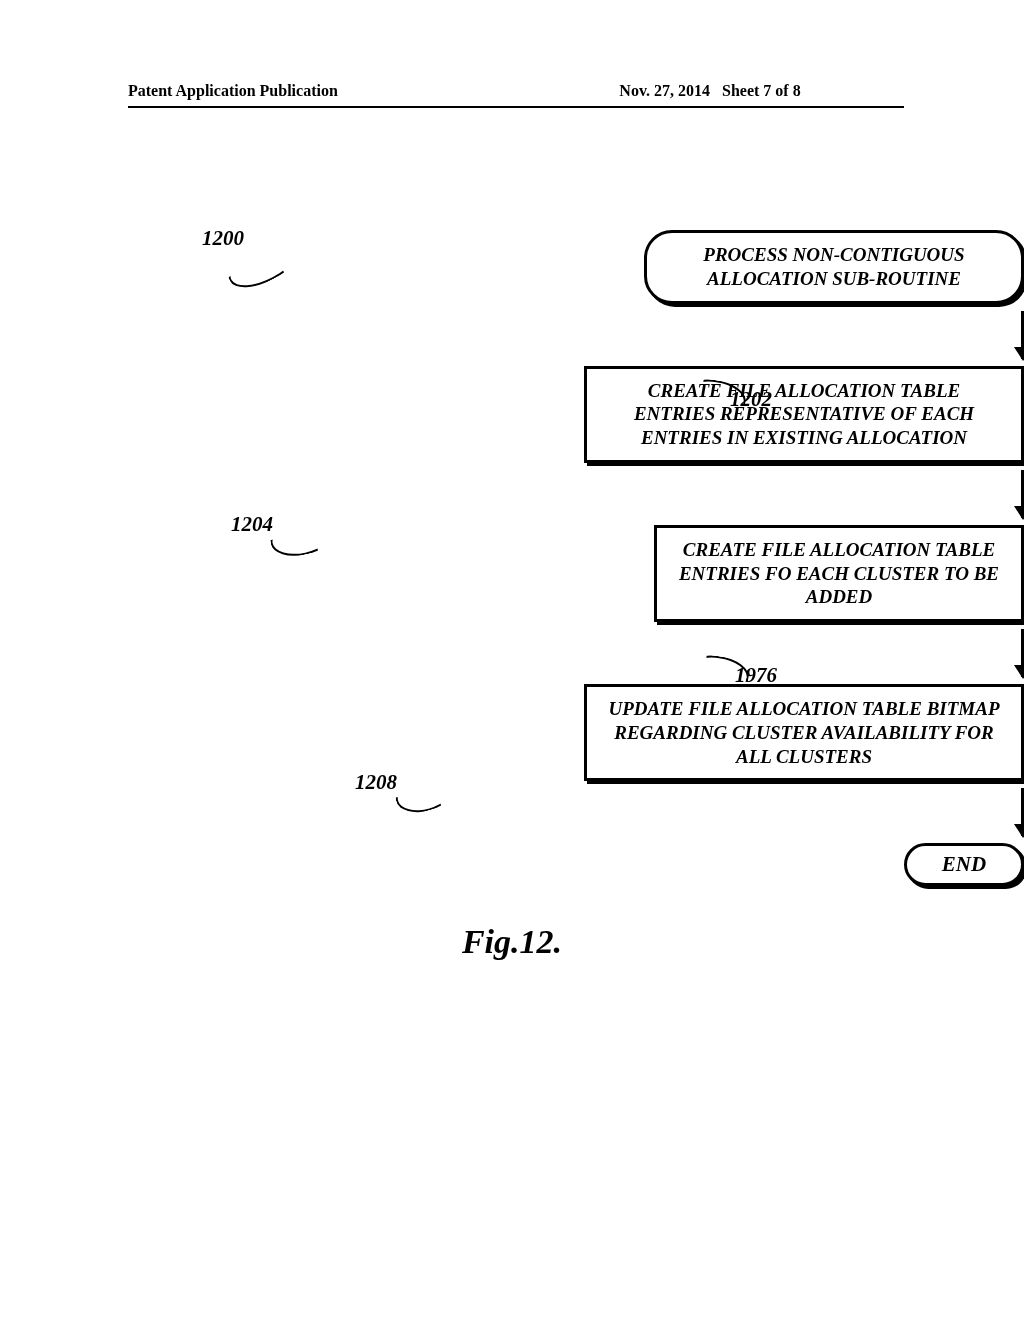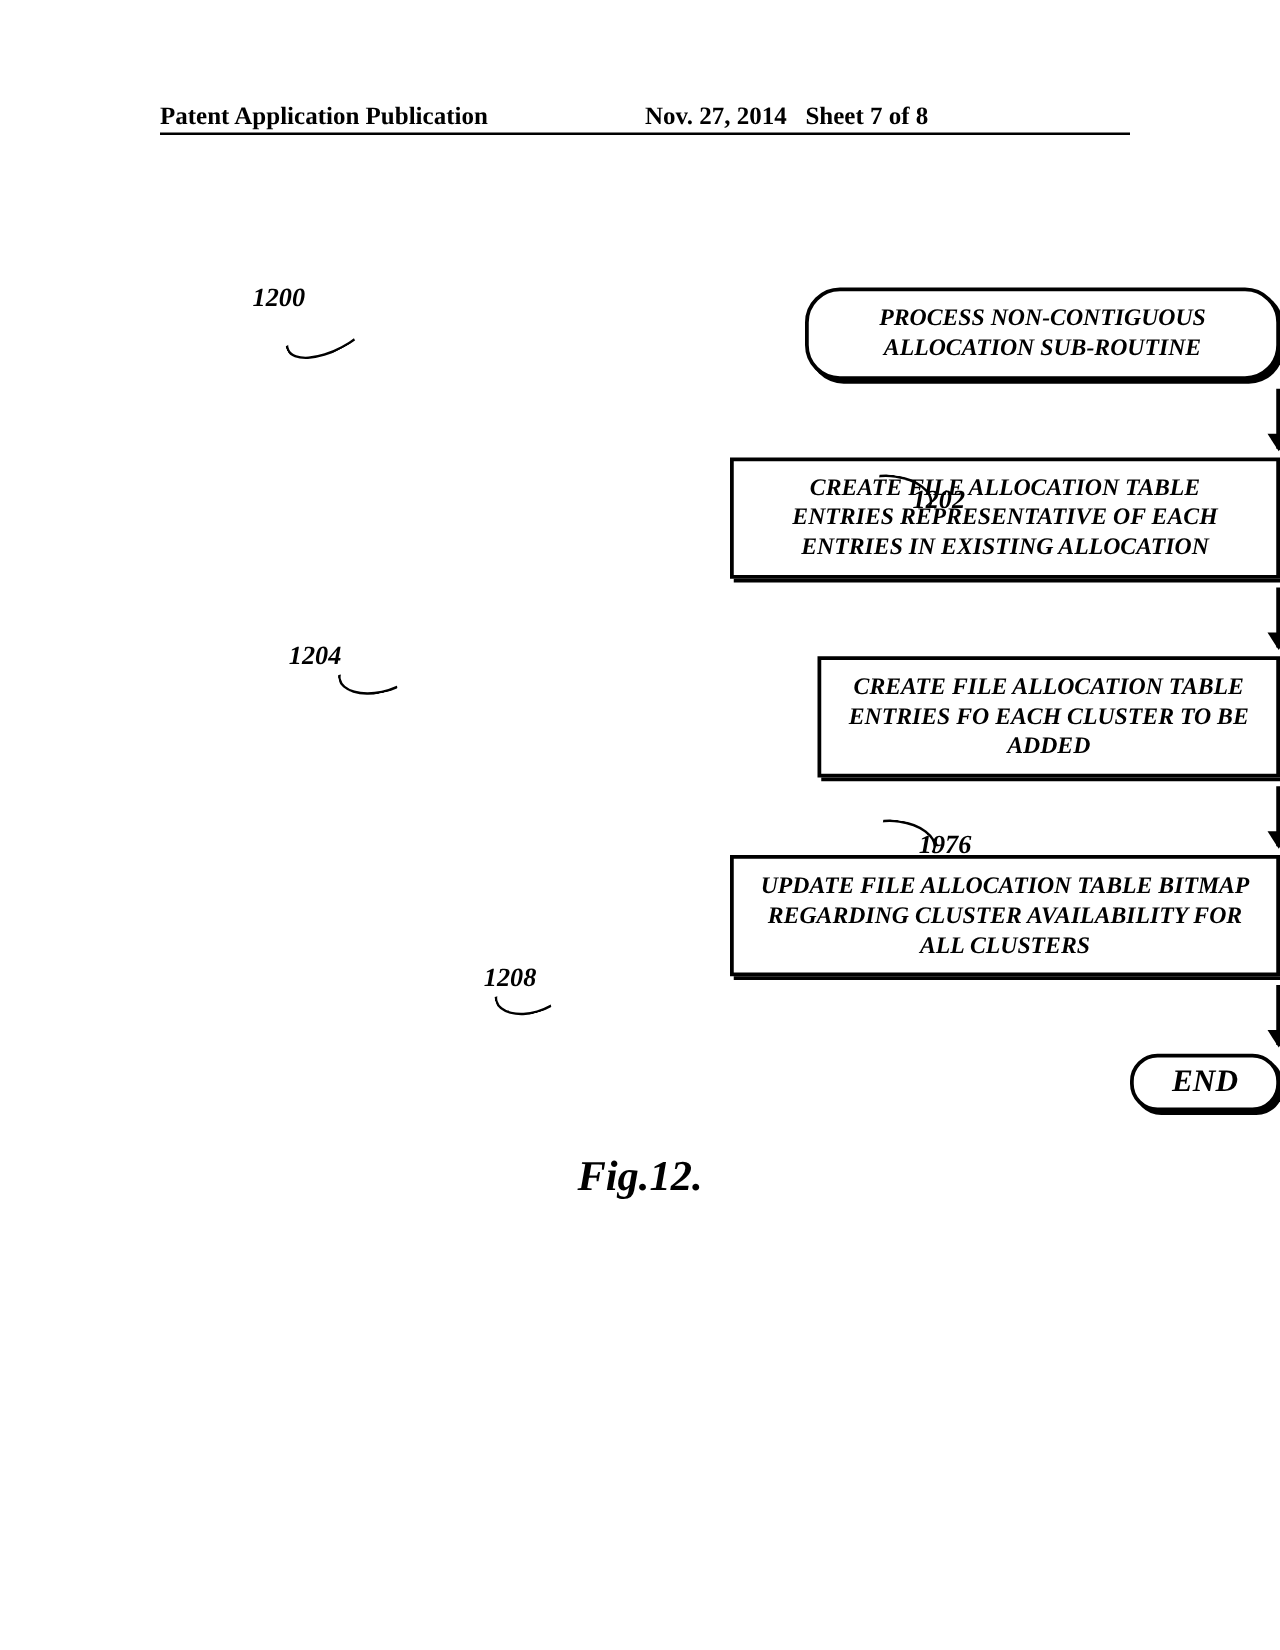--- a/index.html
+++ b/index.html
@@ -15,29 +15,29 @@
       position: relative;
     }
     .header {
       position: absolute;
       top: 82px;
       left: 0;
       right: 0;
       display: flex;
       justify-content: space-between;
       padding: 0 120px 0 128px;
-      font-size: 20px;
+      font-size: 16px;
       font-weight: bold;
     }
     .header-left {
       flex: 1;
     }
     .header-center {
       flex: 1;
-      text-align: left;
+      text-align: center;
     }
     .header-right {
       flex: 1;
       text-align: right;
     }
     .hr-line {
       position: absolute;
       top: 106px;
       left: 128px;
       right: 120px;
@@ -67,21 +67,21 @@
       position: relative;
     }
     .terminator-end {
       width: 120px;
       padding: 6px 20px;
       border: 3px solid black;
       border-radius: 22px;
       text-align: center;
       font-style: italic;
       font-weight: bold;
-      font-size: 25px;
+      font-size: 21px;
       background: white;
       box-shadow: 3px 3px 0 black;
     }
     .process {
       width: 440px;
       padding: 10px 18px;
       border: 3px solid black;
       text-align: center;
       font-style: italic;
       font-weight: bold;
@@ -137,21 +137,20 @@
       top: 512px;
       left: 231px;
     }
     .label-1206 {
       top: 663px;
       left: 735px;
     }
     .label-1208 {
       top: 770px;
       left: 355px;
-      margin-left: 32px;
     }
     .curve {
       position: absolute;
       border: 2.5px solid black;
       border-radius: 50%;
     }
     .curve-1200 {
       top: 243px;
       left: 225px;
       width: 80px;

